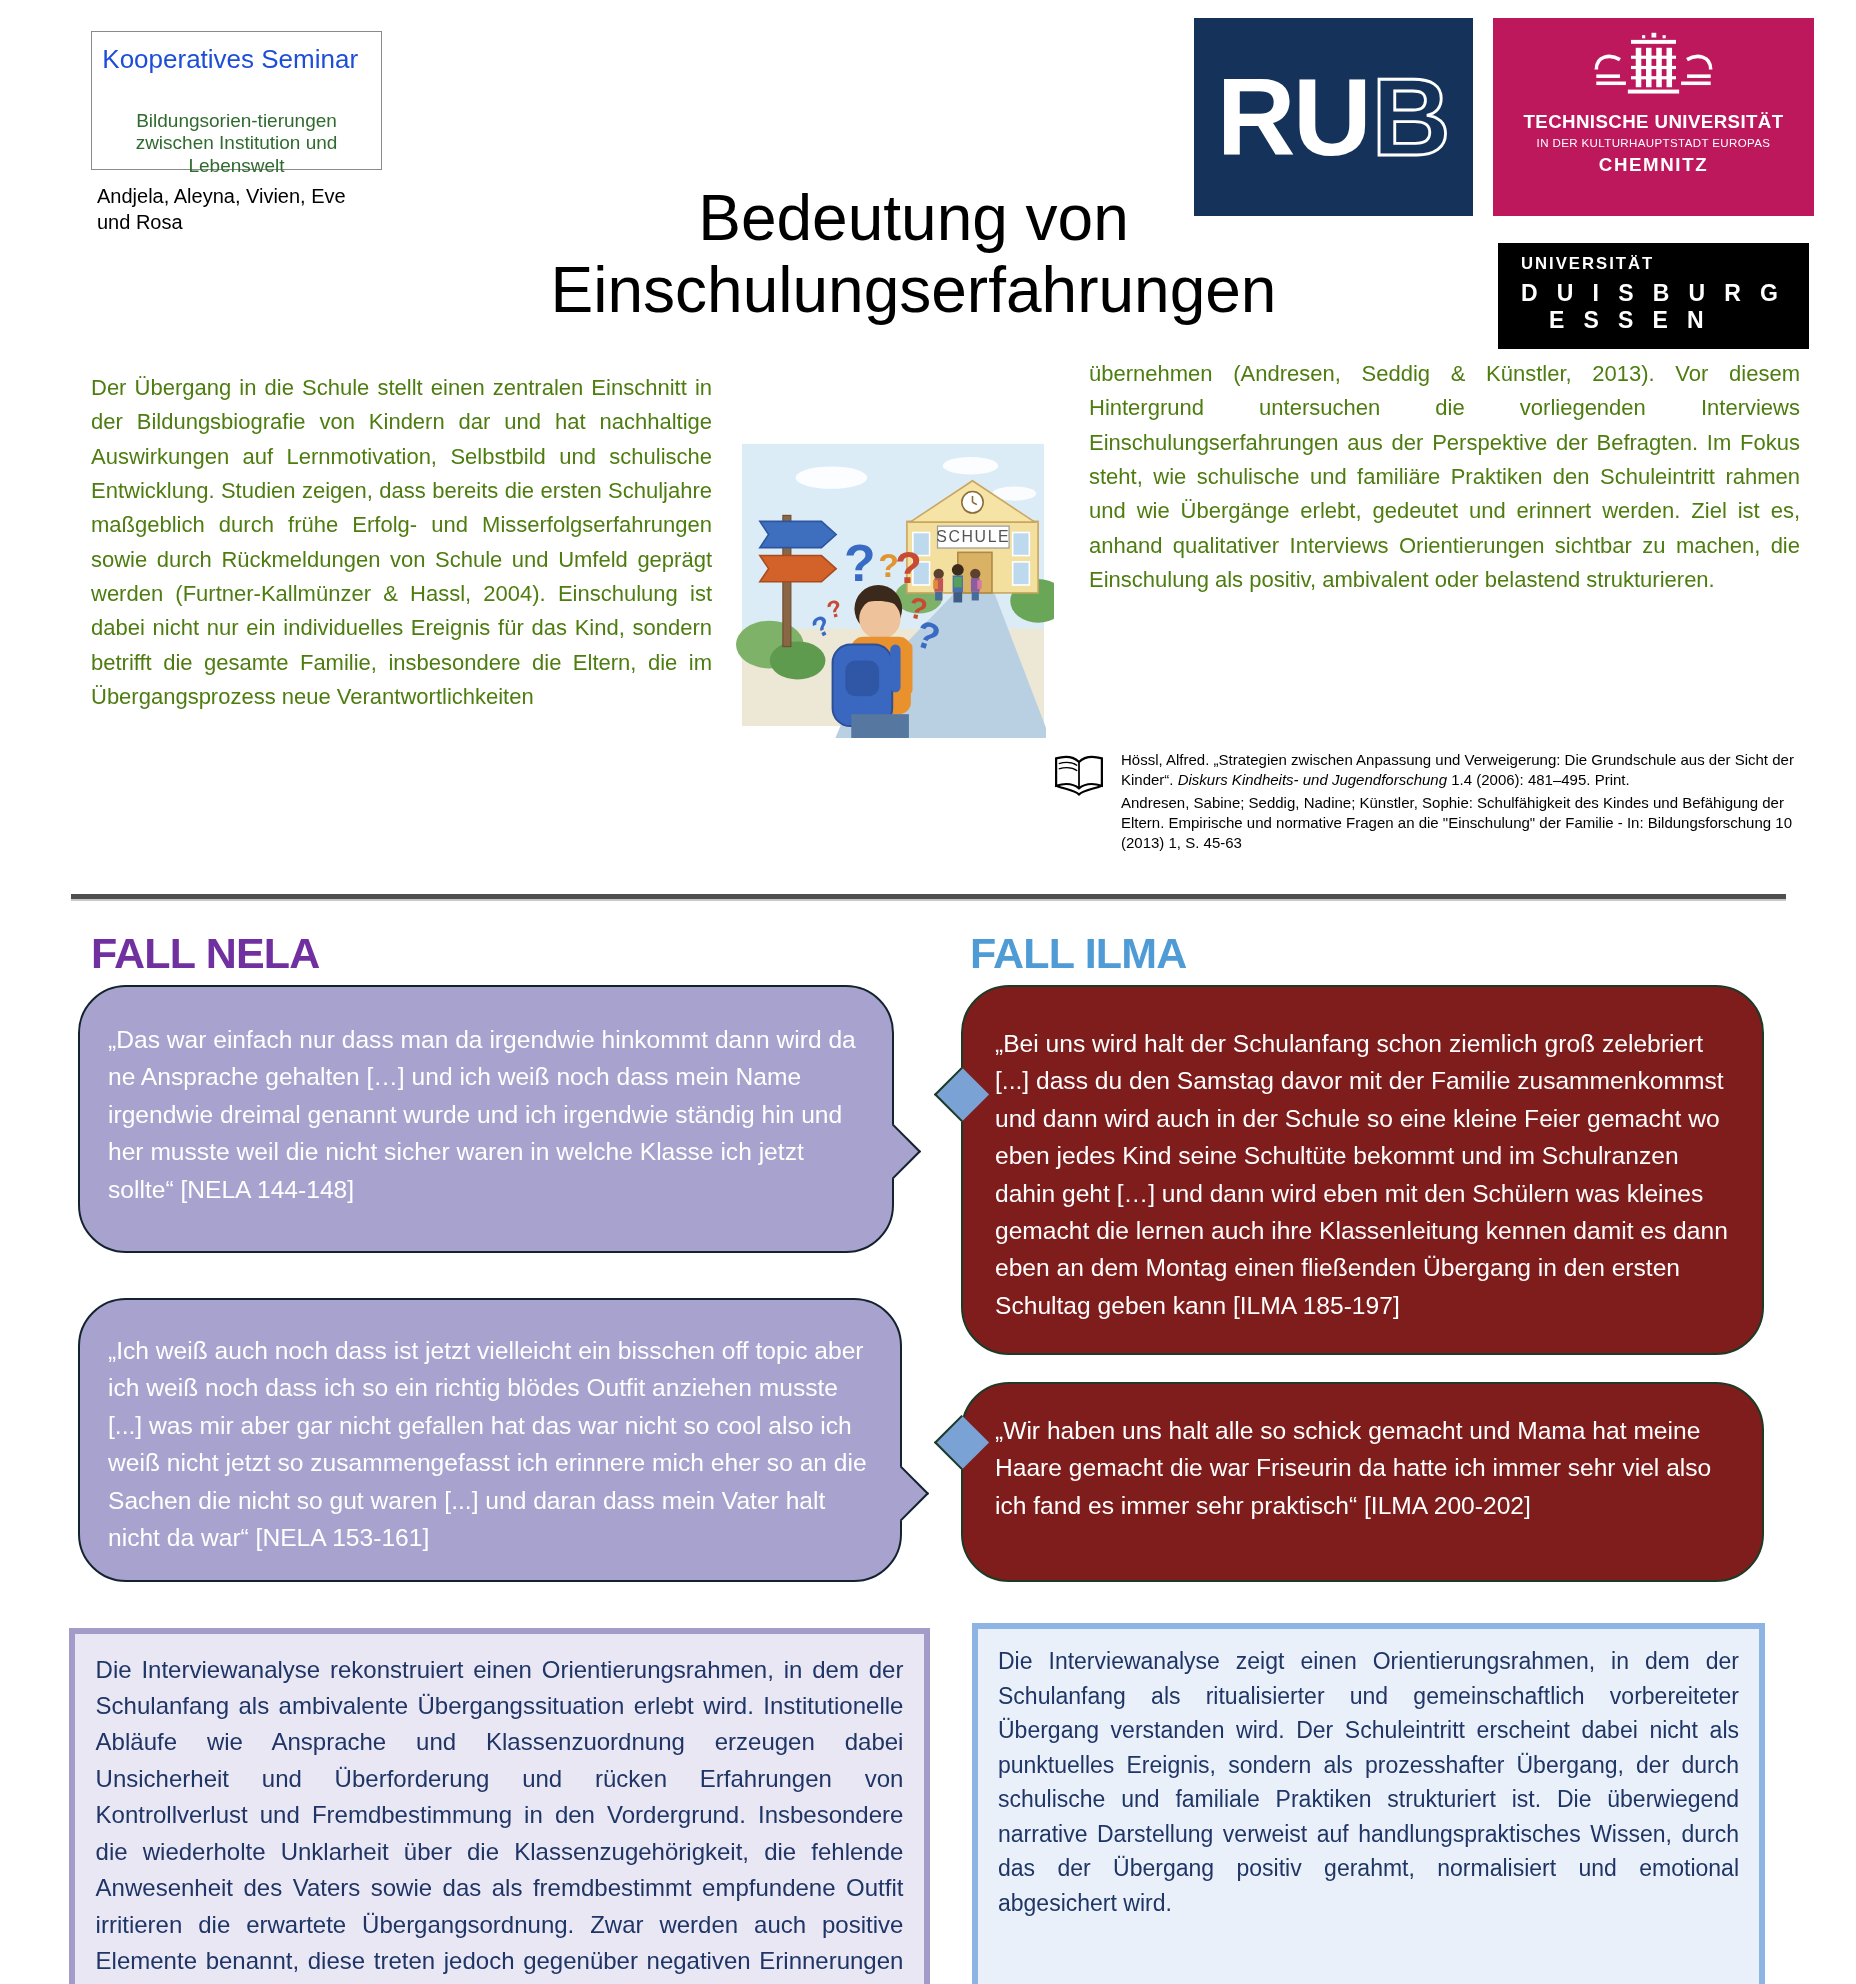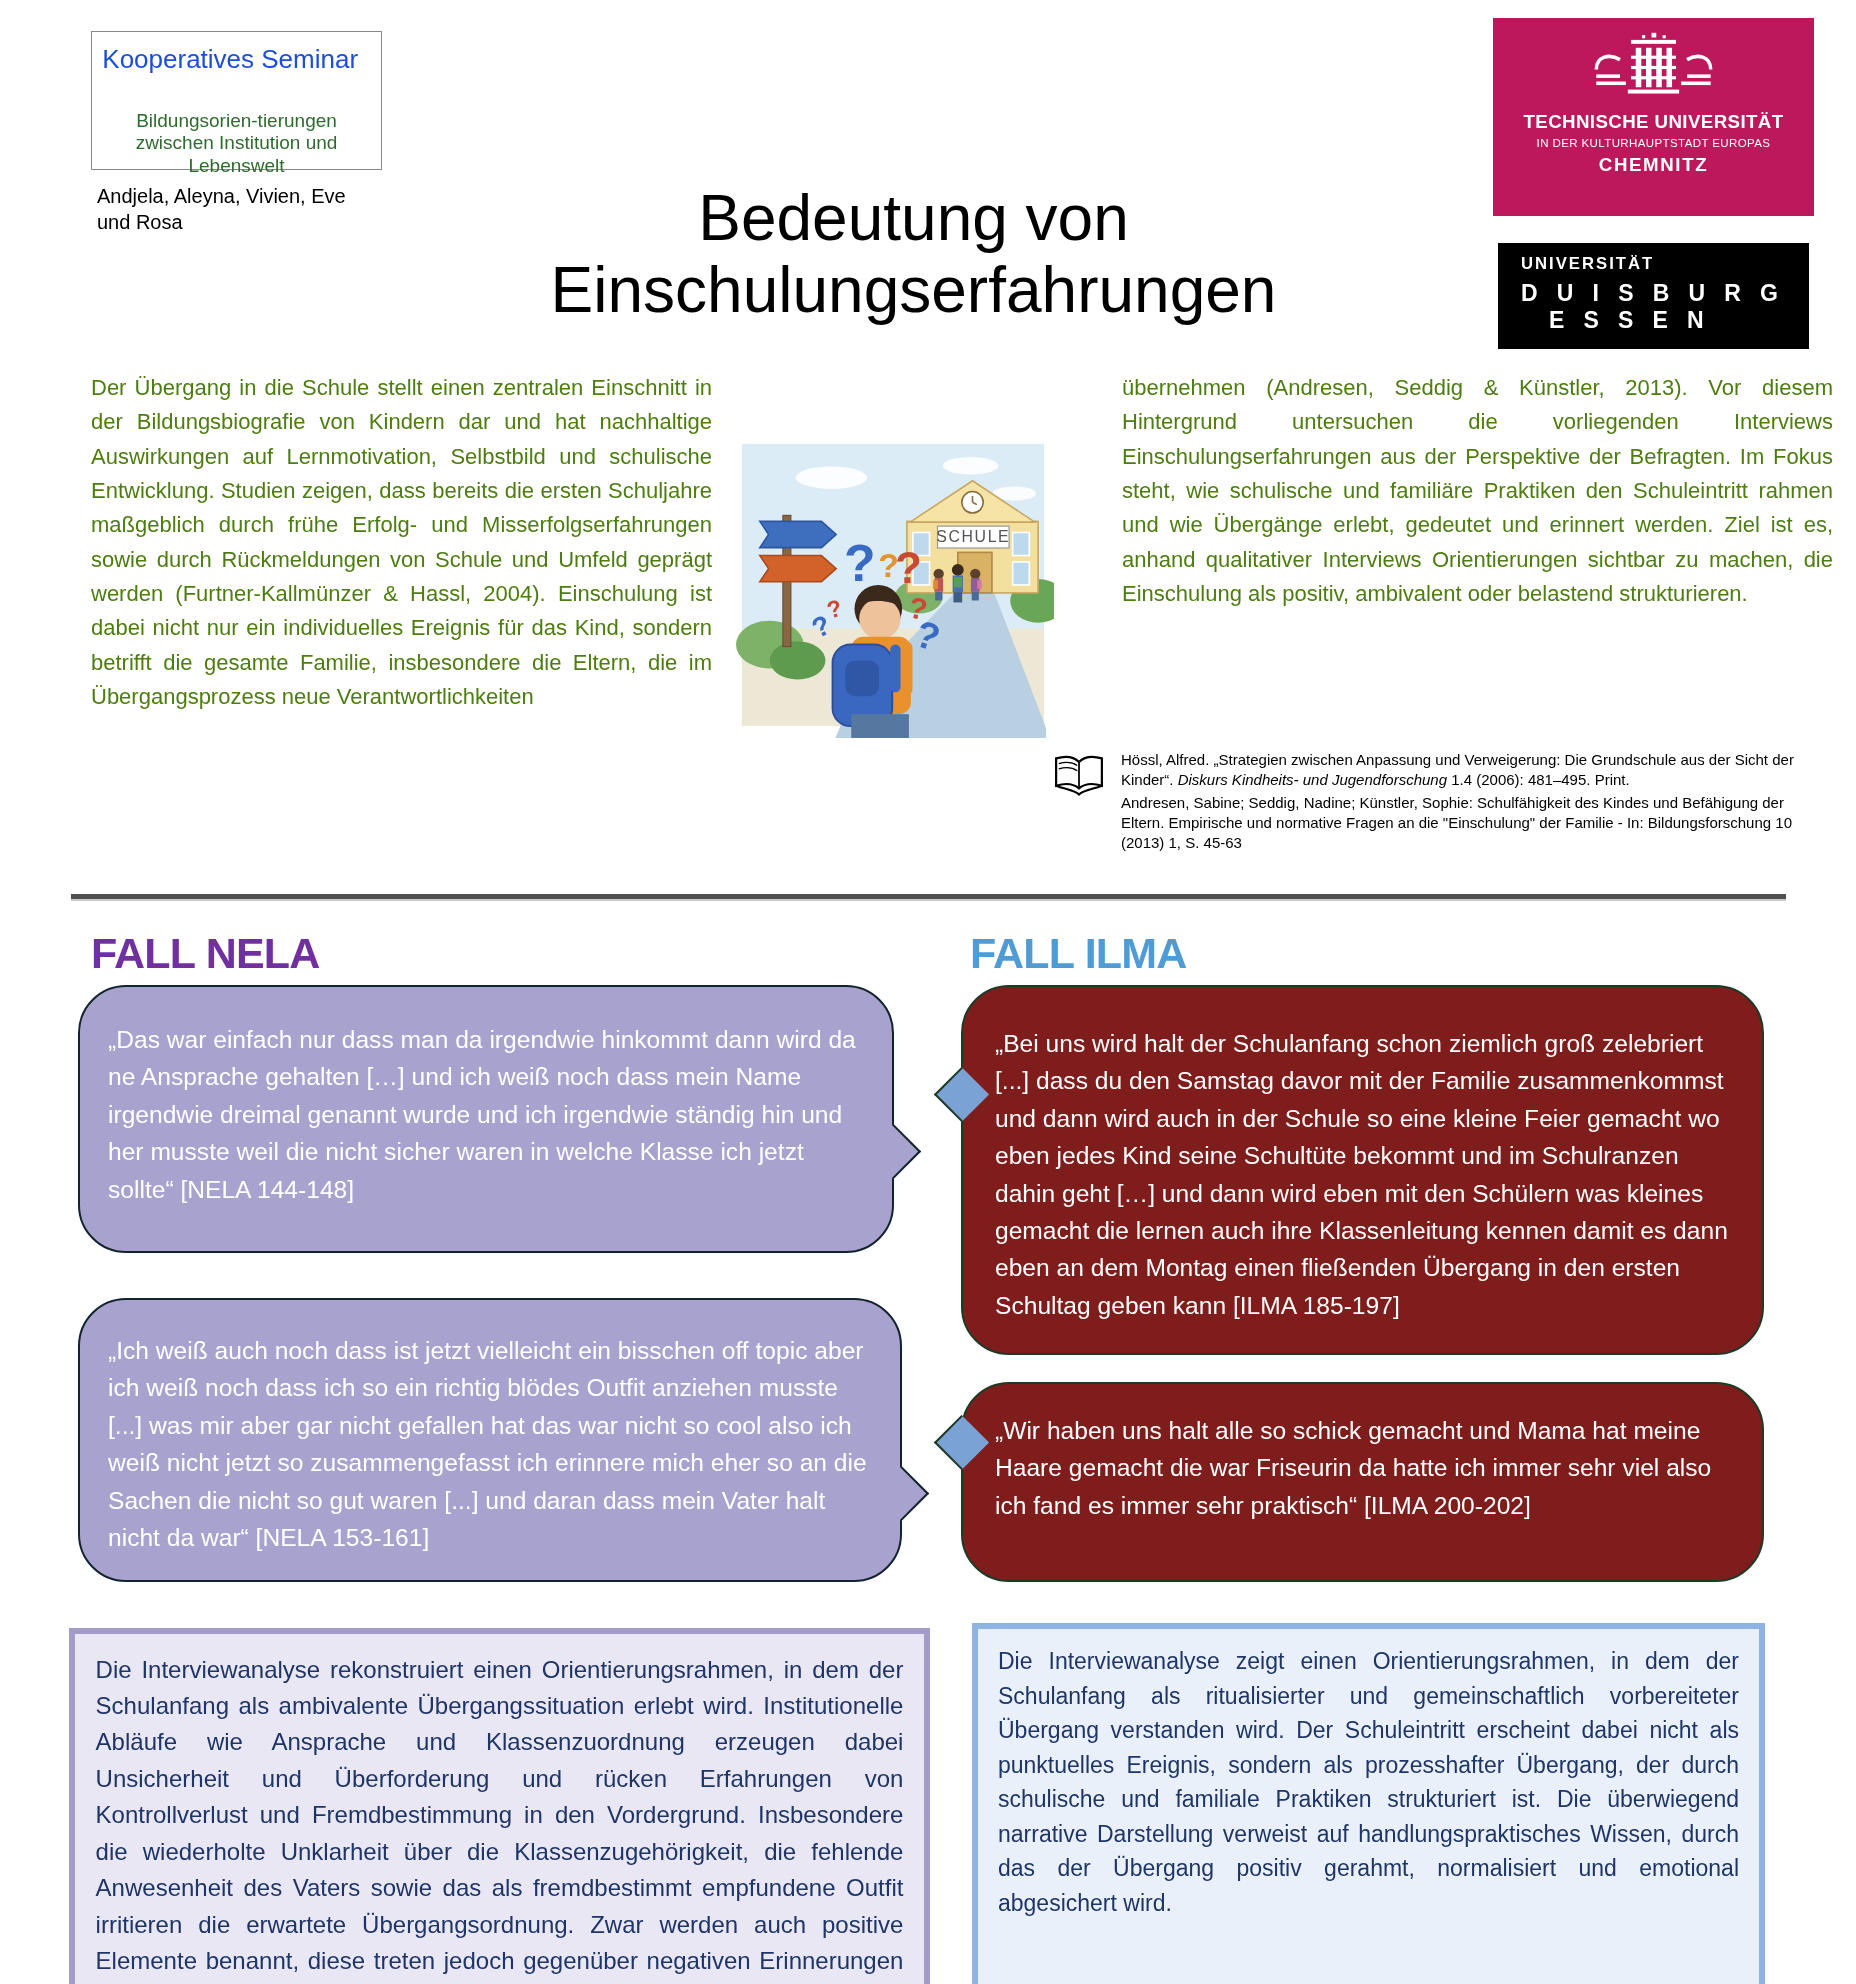--- a/index.html
+++ b/index.html
@@ -29,21 +29,21 @@
   .tuc-line3{font-size:18.7px;font-weight:bold;margin-top:4.8px;letter-spacing:1.6px;}
   .logo-ude{position:absolute;left:1498px;top:243px;width:311px;height:106px;background:#000000;
             color:#fff;box-sizing:border-box;padding:11px 0 0 23px;}
   .ude-line1{font-size:16.7px;font-weight:bold;letter-spacing:2px;}
   .ude-line2{font-size:23px;font-weight:bold;letter-spacing:6.4px;margin-top:6.4px;}
   .ude-line3{font-size:23px;font-weight:bold;letter-spacing:6.4px;margin-left:28px;}
 
   
   .intro-col{position:absolute;font-size:22px;line-height:1.56;text-align:justify;color:#4d7c0f;}
   #intro-left{left:91px;top:371px;width:621px;}
-  #intro-right{left:1089px;top:371px;width:711px;margin-left:33px;}
+  #intro-right{left:1089px;top:357px;width:711px;}
 
   .illustration{position:absolute;left:732px;top:422px;width:322px;height:316px;}
 
   .references{position:absolute;left:1121px;top:750px;width:675px;font-size:15px;
               line-height:1.33;color:#000;text-align:left;}
   .ref-italic{font-style:italic;}
   .ref-entry{margin:0 0 3.2px 0;}
   .ref-book{position:absolute;left:1051px;top:754px;width:56px;height:44px;}
 
   .divider{position:absolute;left:71px;width:1715px;height:0;
@@ -80,20 +80,24 @@
 <div id="poster">
 
   <div class="header-card">
     <div class="seminar-label">Kooperatives Seminar</div>
     <div class="seminar-title">Bildungsorien-tierungen zwischen Institution und Lebenswelt</div>
   </div>
   <div class="authors">Andjela, Aleyna, Vivien, Eve und Rosa</div>
 
   <div class="main-title">Bedeutung von Einschulungserfahrungen</div>
 
+  <div class="logo-rub">
+    <span class="rub-solid">RU</span>
+      <span class="rub-outline">B</span>
+  </div>
   <div class="logo-tuc">
     <svg width="131" height="71" viewBox="0 0 330 180">
       <g stroke="#ffffff" stroke-width="9" fill="none">
         <path d="M20 95 C20 60 55 55 80 70"></path>
         <path d="M20 130 L95 130"></path>
         <path d="M20 112 L80 112"></path>
         <path d="M310 95 C310 60 275 55 250 70"></path>
         <path d="M235 130 L310 130"></path>
         <path d="M250 112 L310 112"></path>
       </g>

